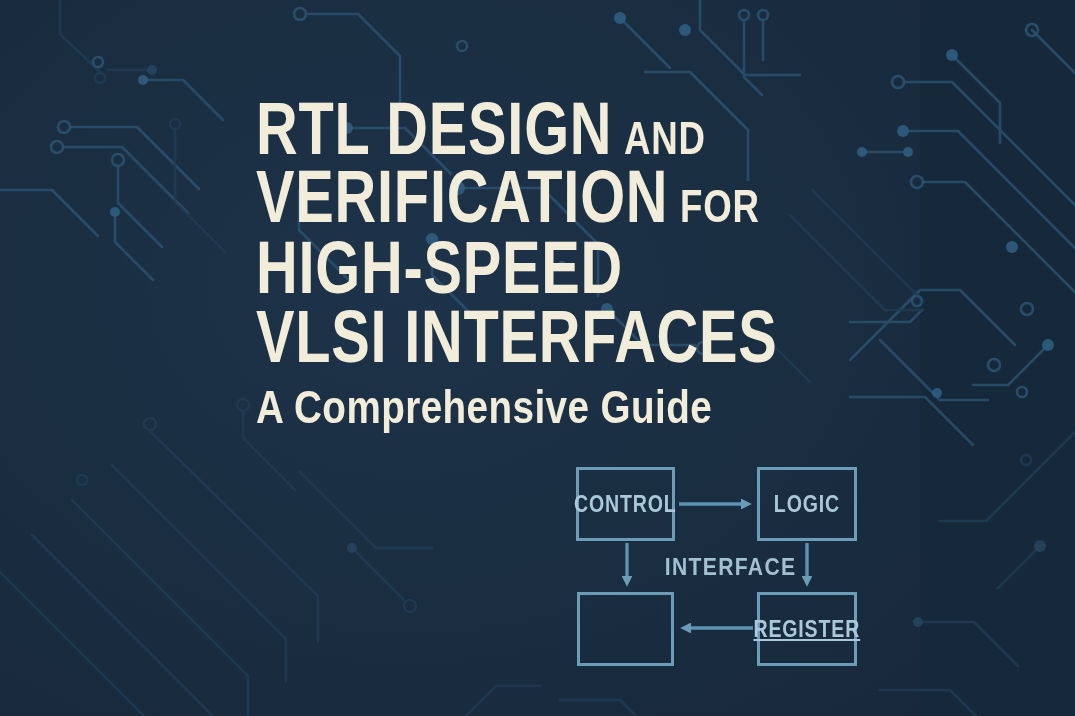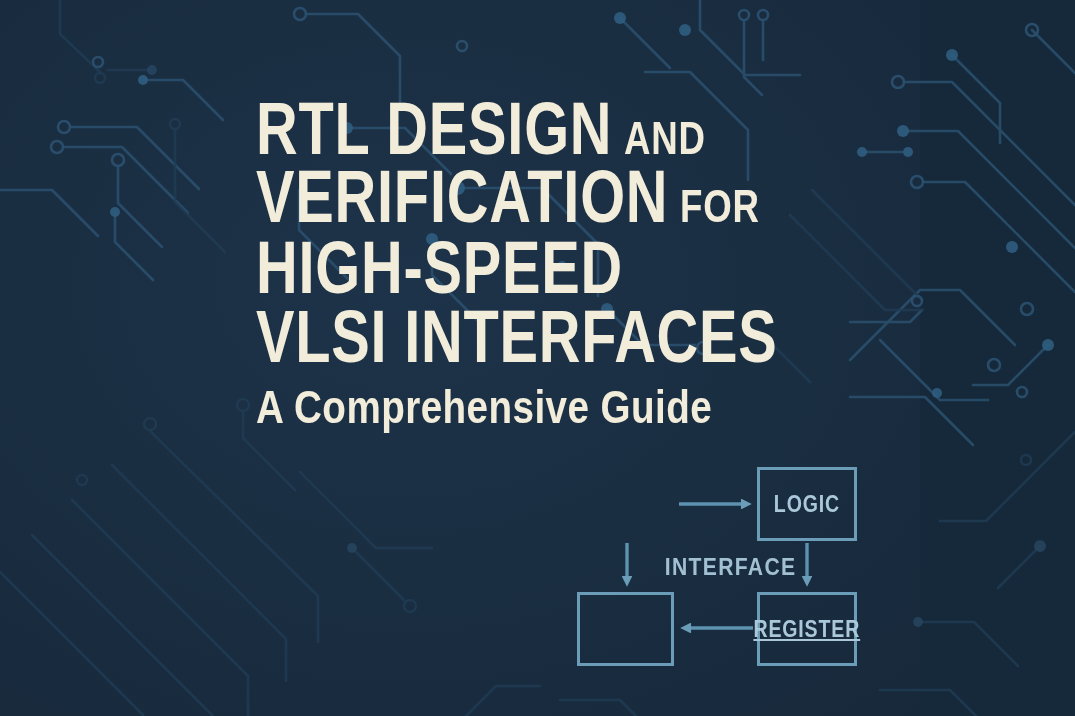--- a/index.html
+++ b/index.html
@@ -194,20 +194,23 @@
           <path d="M0,0 L10,5 L0,10 z" fill="#6b9db8"></path>
         </marker>
       </defs>
       <g stroke="#5d93b0" stroke-width="3.4" fill="none">
         <line x1="679" y1="504" x2="742" y2="504" marker-end="url(#ah)"></line>
         <line x1="627" y1="543" x2="627" y2="577" marker-end="url(#ah)"></line>
         <line x1="807" y1="543" x2="807" y2="577" marker-end="url(#ah)"></line>
         <line x1="753" y1="628" x2="690" y2="628" marker-end="url(#ah)"></line>
       </g>
     </svg>
+    <div class="dbox" id="box-control">
+      <span>CONTROL</span>
+    </div>
     <div class="dbox" id="box-logic">
       <span>LOGIC</span>
     </div>
     <div class="dbox" id="box-empty">
       <span></span>
     </div>
     <div class="dbox" id="box-register">
       <span>REGISTER</span>
     </div>
     <div class="iface">INTERFACE</div>

